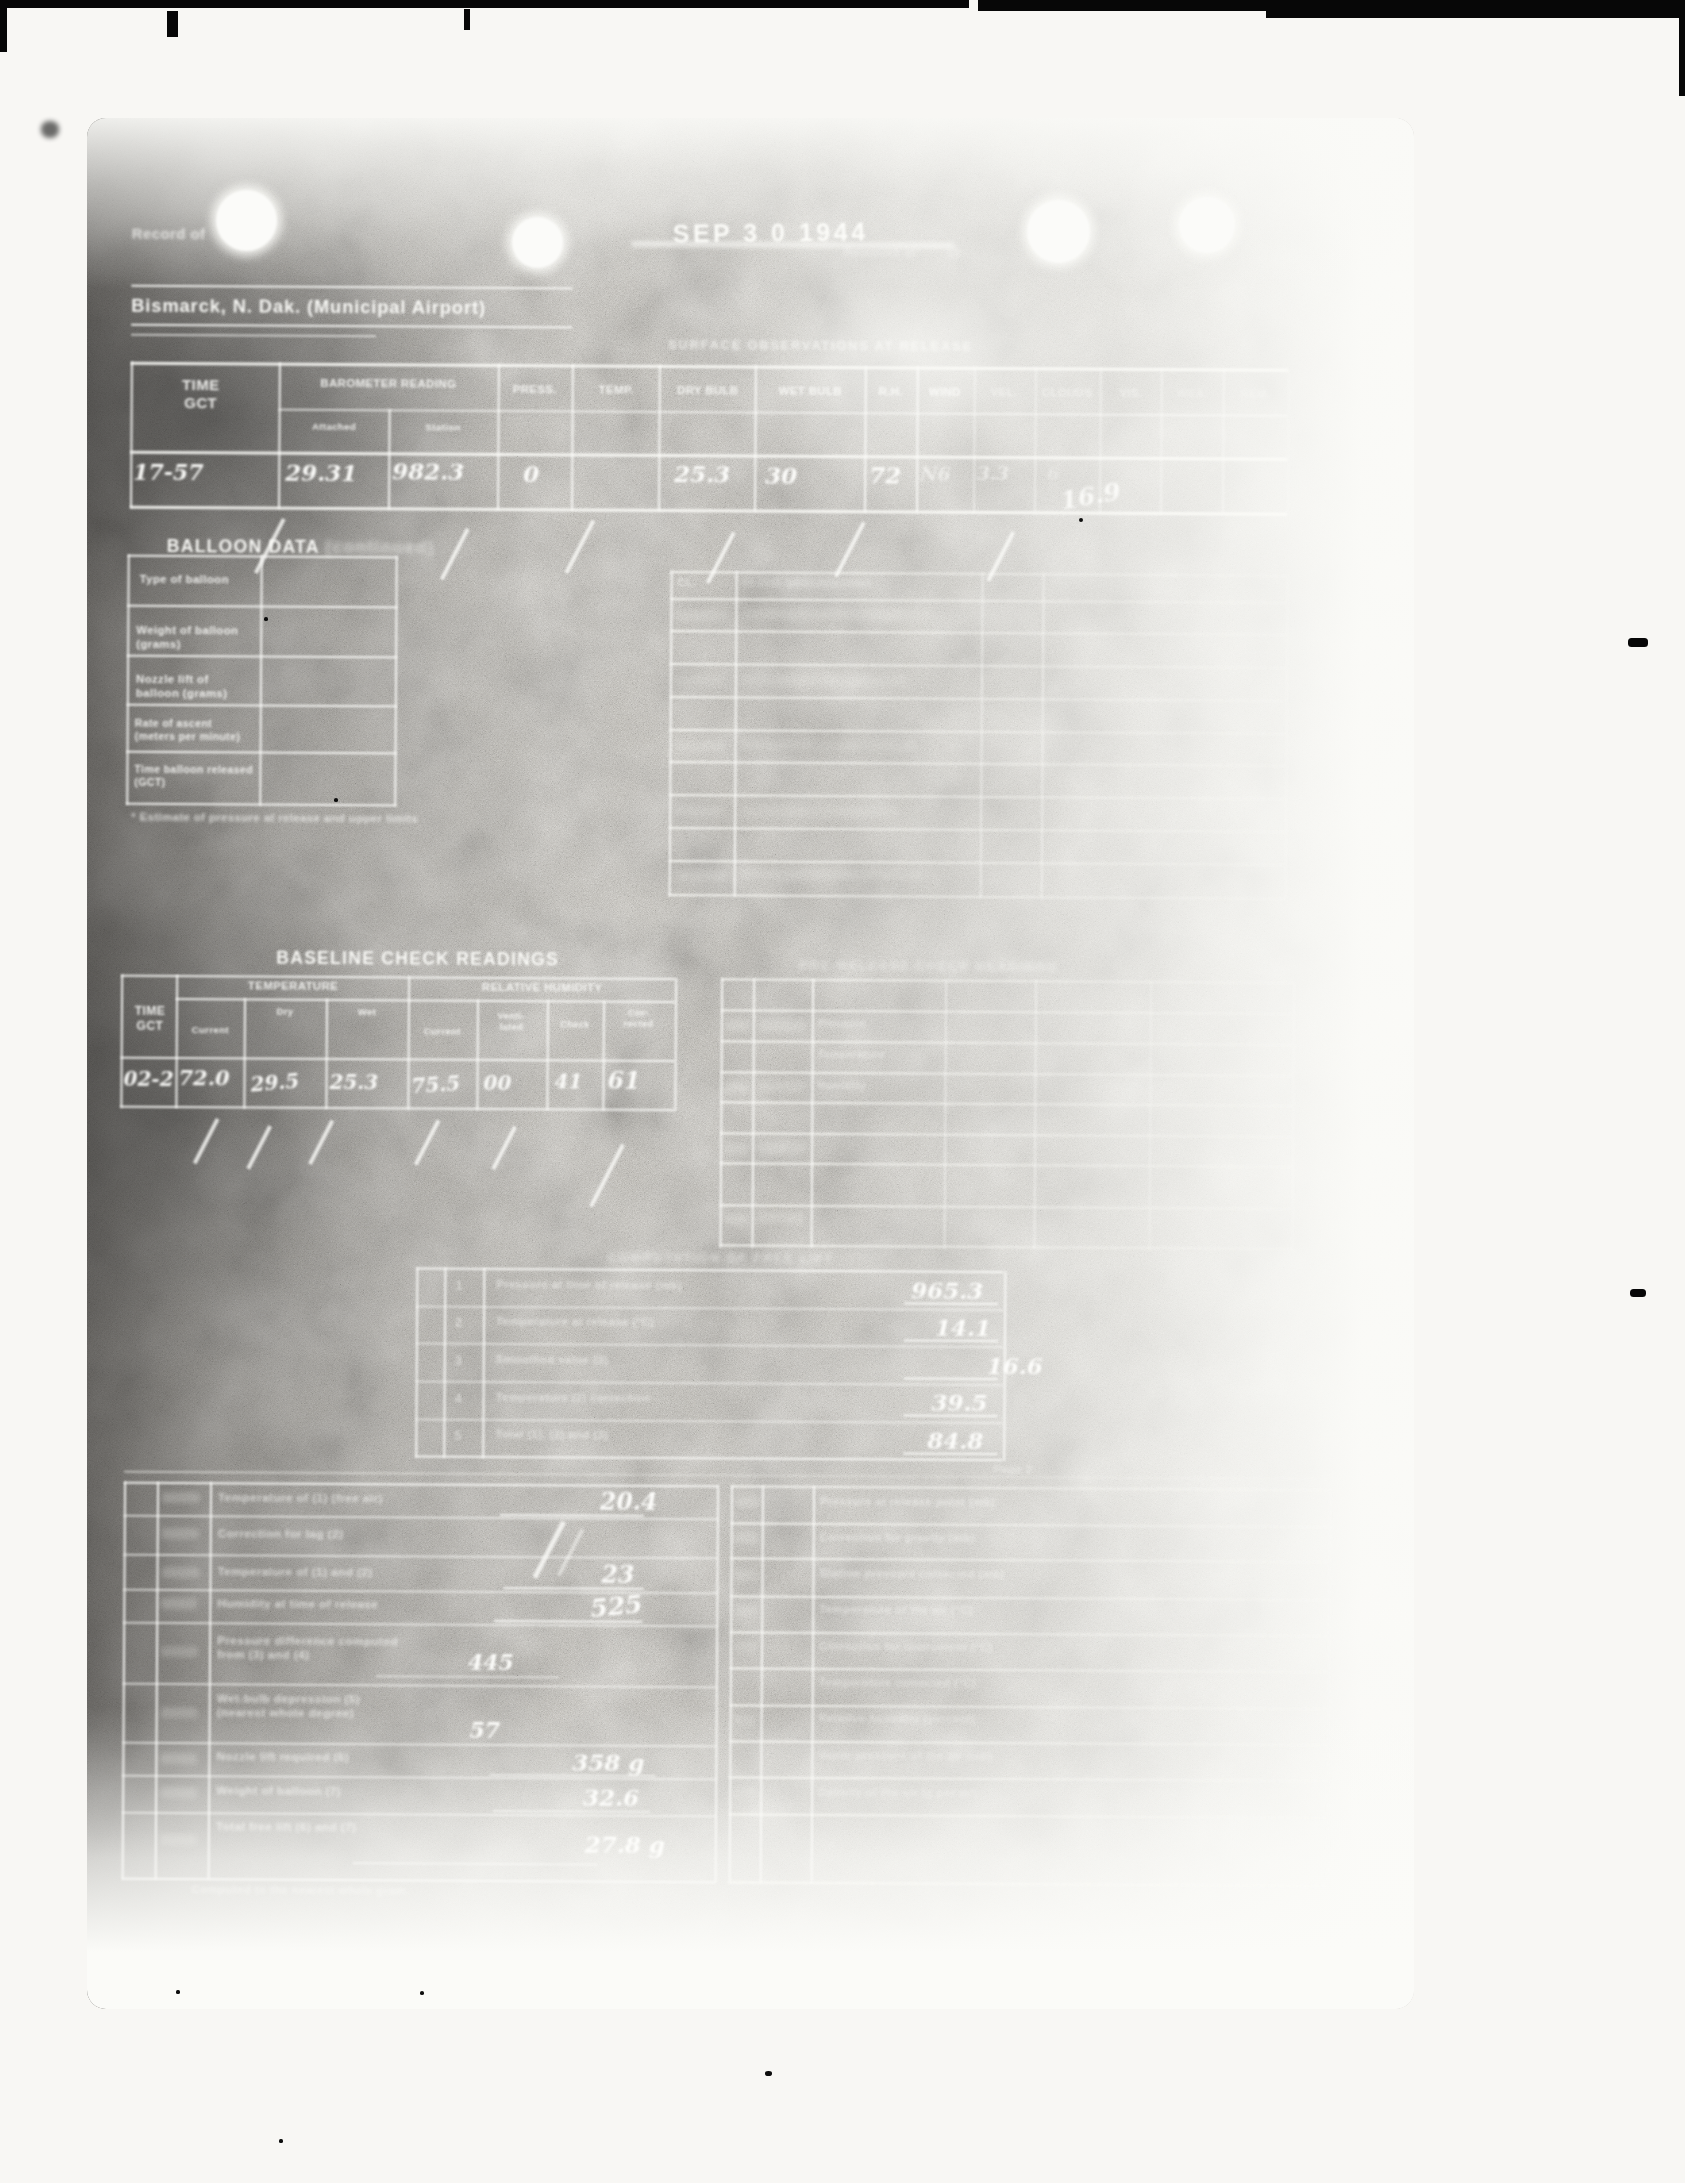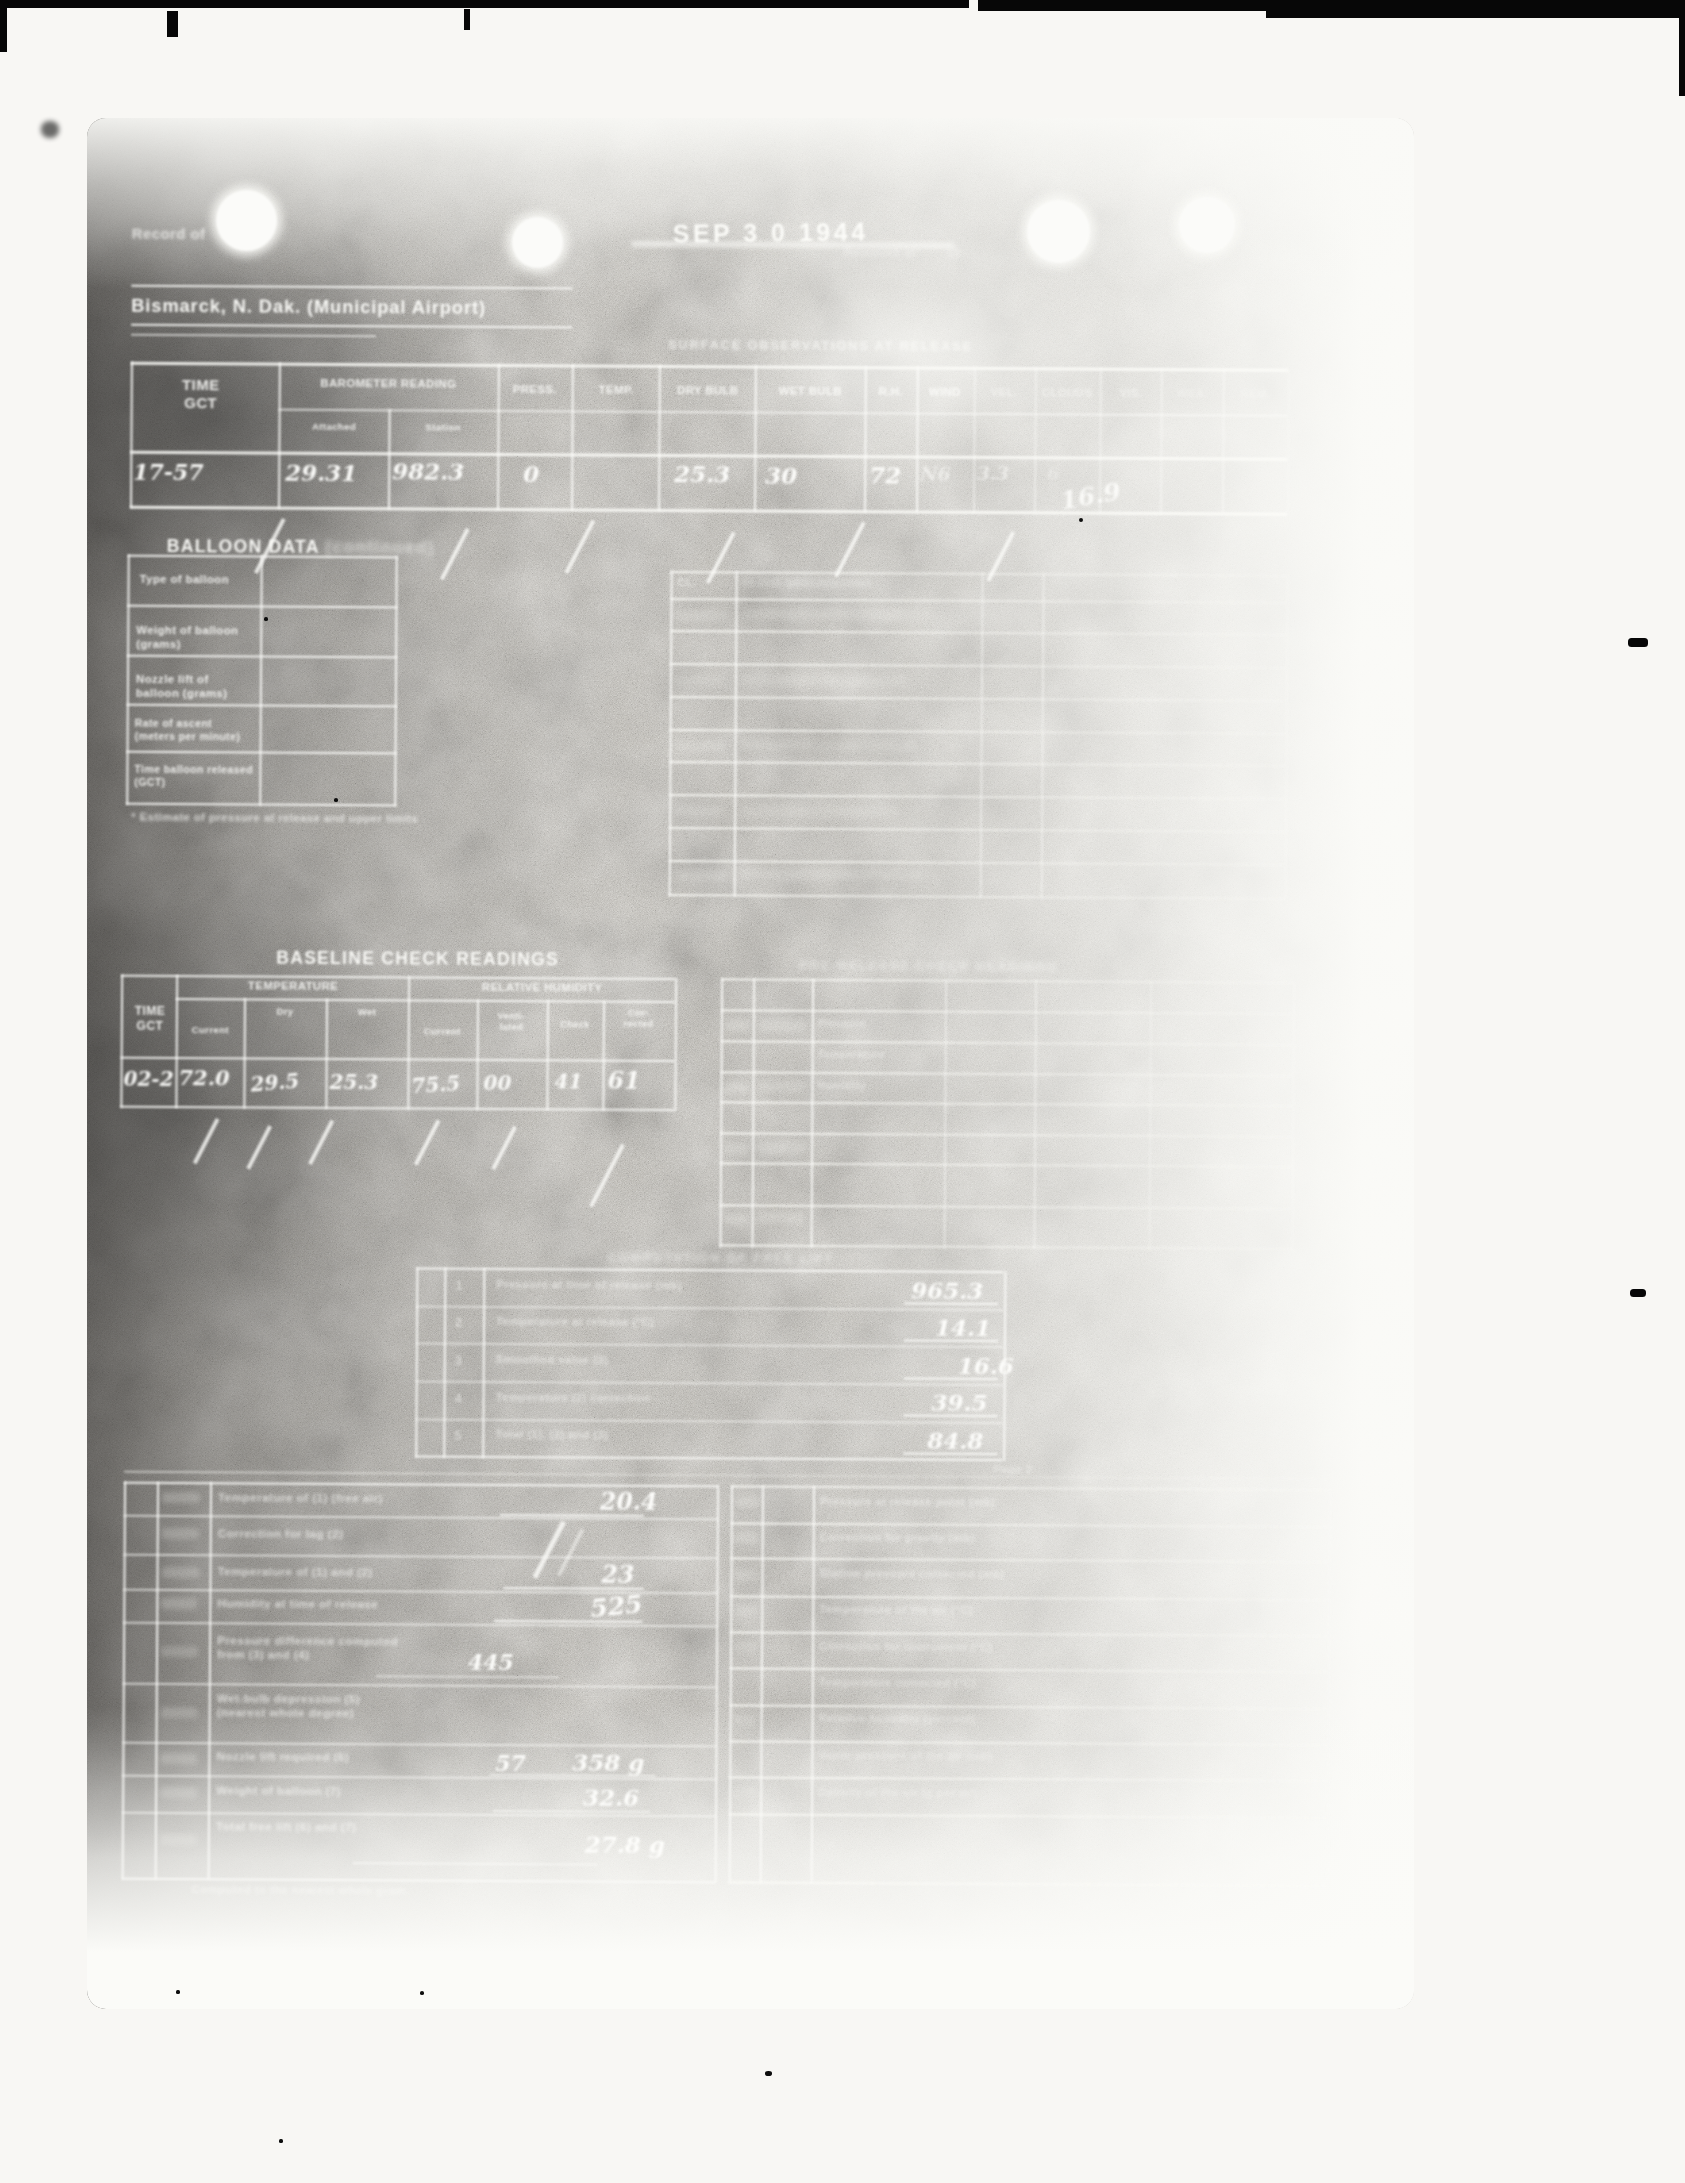--- a/index.html
+++ b/index.html
@@ -273,21 +273,21 @@
     <div class="pt" style="left:461px;top:1351px;font-size:13px;opacity:.55;">3</div>
     <div class="pt" style="left:461px;top:1389px;font-size:13px;opacity:.55;">4</div>
     <div class="pt" style="left:461px;top:1426px;font-size:13px;opacity:.55;">5</div>
     <div class="pt" style="left:502px;top:1276px;width:358px;filter:blur(1.6px);opacity:.65;white-space:nowrap;">Pressure at time of release (mb)</div>
     <div class="pt" style="left:502px;top:1313px;width:314px;filter:blur(1.6px);opacity:.65;white-space:nowrap;">Temperature at release (°C)</div>
     <div class="pt" style="left:502px;top:1351px;width:236px;filter:blur(1.6px);opacity:.65;white-space:nowrap;">Smoothed value (3)</div>
     <div class="pt" style="left:502px;top:1389px;width:279px;filter:blur(1.6px);opacity:.65;white-space:nowrap;">Temperature (2) correction</div>
     <div class="pt" style="left:502px;top:1426px;width:297px;filter:blur(1.6px);opacity:.65;white-space:nowrap;">Total (1), (2) and (3)</div>
     <div class="hw" style="left:917px;top:1272px;">965.3</div>
     <div class="hw" style="left:941px;top:1309px;">14.1</div>
-    <div class="hw" style="left:964px;top:1347px;">16.6</div>
+    <div class="hw" style="left:993px;top:1347px;">16.6</div>
     <div class="hw" style="left:938px;top:1384px;">39.5</div>
     <div class="hw" style="left:934px;top:1422px;">84.8</div>
     <div class="wl" style="left:910px;top:1298px;width:94px;height:1.7px;"></div>
     <div class="wl" style="left:910px;top:1335px;width:94px;height:1.7px;"></div>
     <div class="wl" style="left:910px;top:1373px;width:94px;height:1.7px;"></div>
     <div class="wl" style="left:910px;top:1410px;width:94px;height:1.7px;"></div>
     <div class="wl" style="left:910px;top:1448px;width:94px;height:1.7px;"></div>
 
     <div class="wlf" style="left:131px;top:1471px;width:1205px;height:1.7px;opacity:.6;"></div>
     <div class="pt" style="left:1000px;top:1458px;font-size:11.4px;filter:blur(1.7px);opacity:.5;">Page 2</div>
@@ -332,21 +332,21 @@
     <div class="hw" style="left:607px;top:1485px;font-size:23.6px;">20.4</div>
     <div class="wl" style="left:507px;top:1512px;width:144px;height:2.2px;"></div>
     <div class="sl" style="left:554px;top:1516px;height:63px;width:5.2px;"></div>
     <div class="sl" style="left:576px;top:1524px;height:52px;width:4.4px;opacity:.6;"></div>
     <div class="hw" style="left:609px;top:1558px;font-size:23.6px;">23</div>
     <div class="wl" style="left:511px;top:1585px;width:140px;height:1.7px;"></div>
     <div class="hw" style="left:598px;top:1589px;font-size:25px;transform:rotate(-6deg);">525</div>
     <div class="wl" style="left:502px;top:1618px;width:148px;height:1.7px;"></div>
     <div class="hw" style="left:476px;top:1647px;font-size:22px;">445</div>
     <div class="wl" style="left:384px;top:1674px;width:183px;height:1.7px;opacity:.6;"></div>
-    <div class="hw" style="left:504px;top:1715px;font-size:22px;margin-top:33px;">57</div>
+    <div class="hw" style="left:478px;top:1715px;font-size:22px;">57</div>
     <div class="hw" style="left:581px;top:1746px;font-size:23px;">358 g</div>
     <div class="wl" style="left:498px;top:1772px;width:166px;height:1.7px;opacity:.7;"></div>
     <div class="hw" style="left:592px;top:1781px;font-size:23px;">32.6</div>
     <div class="wl" style="left:502px;top:1808px;width:157px;height:1.7px;opacity:.7;"></div>
     <div class="hw" style="left:594px;top:1828px;font-size:23px;">27.8 g</div>
     <div class="wl" style="left:362px;top:1861px;width:245px;height:2.2px;opacity:.7;"></div>
     <div class="pt" style="left:201px;top:1883px;width:463px;font-size:11.4px;filter:blur(1.8px);opacity:.6;white-space:nowrap;">Computed to the nearest whole gram.</div>
 
     <div class="wlf" style="left:738px;top:1482px;width:598px;height:2.2px;"></div>
     <div class="wlf" style="left:738px;top:1519px;width:598px;height:1.7px;"></div>

